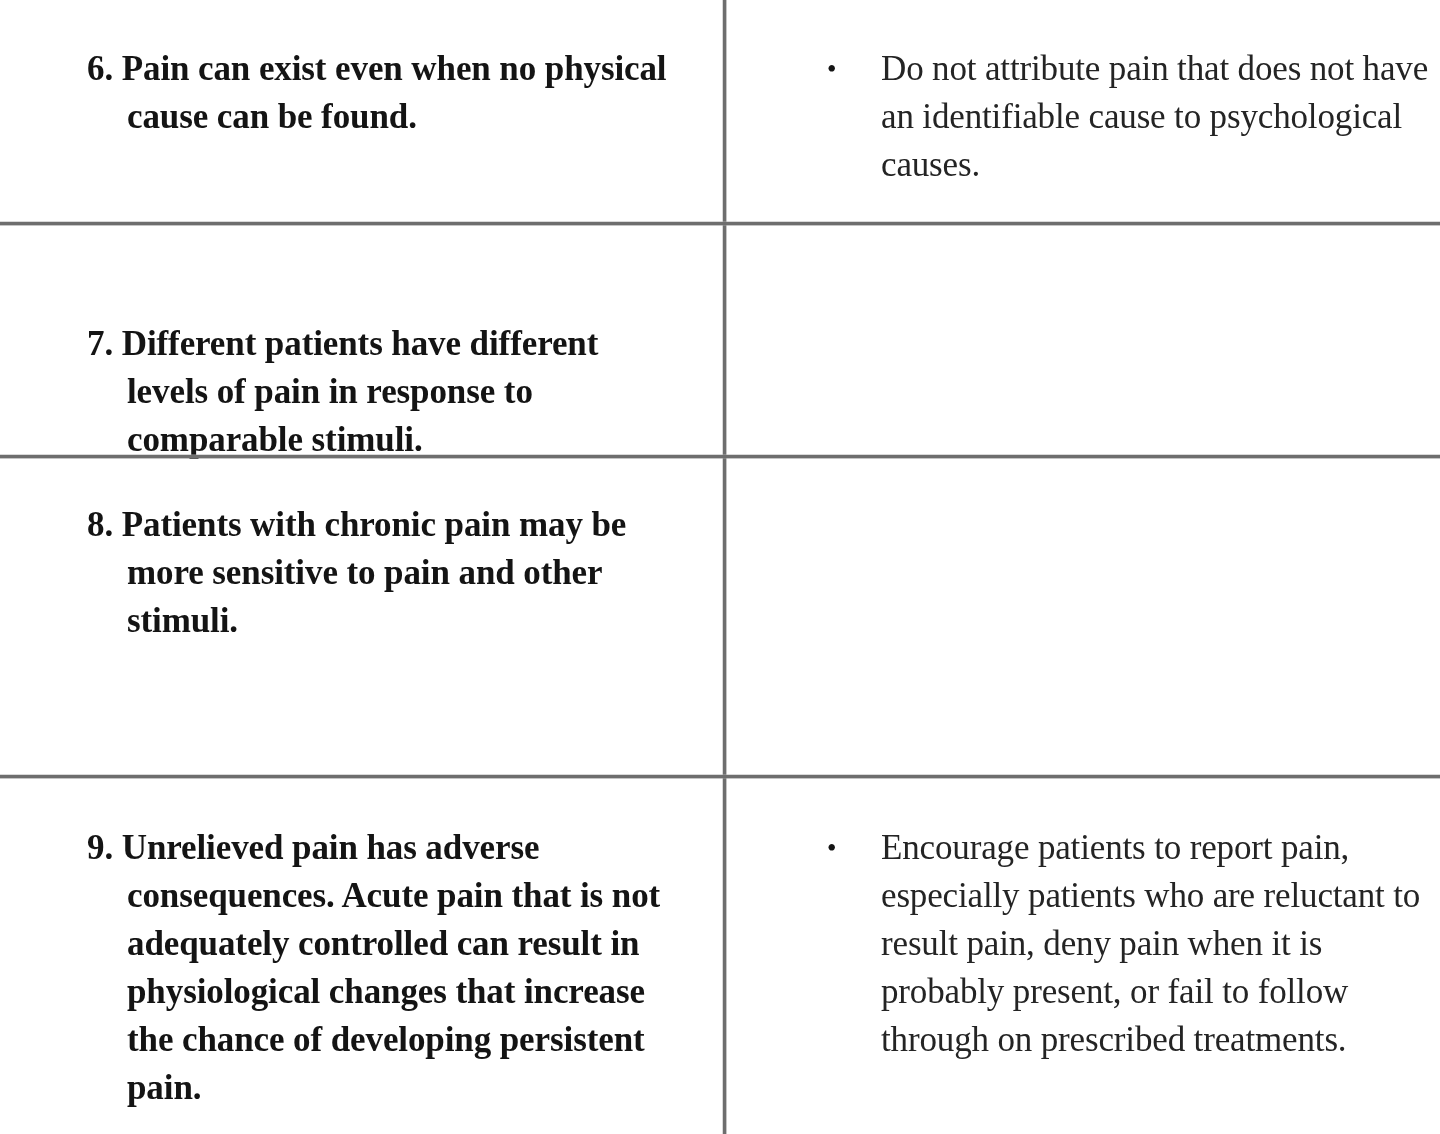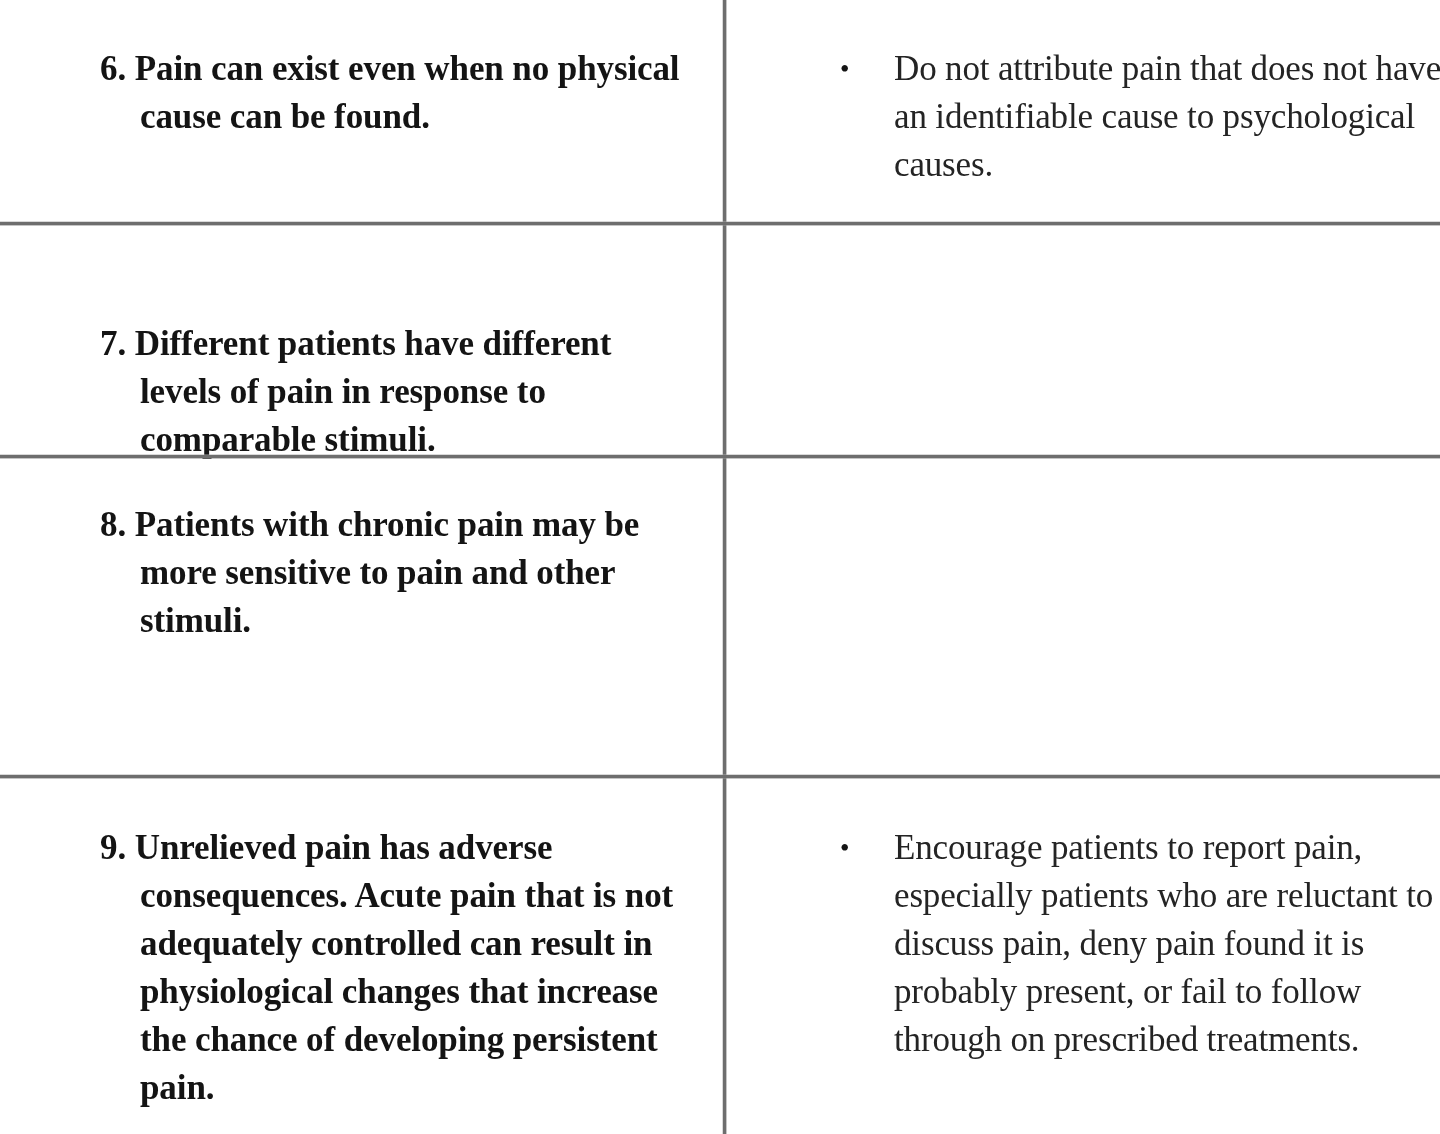--- a/index.html
+++ b/index.html
@@ -20,21 +20,21 @@
   .page {
     position: relative;
     width: 1440px;
     height: 1134px;
     background: #ffffff;
     box-sizing: border-box;
   }
 
   .row {
     position: absolute;
-    left: 16px;
+    left: 3px;
     width: 1420px;
     box-sizing: border-box;
   }
 
   
   .rule {
     position: absolute;
     left: 0;
     width: 1440px;
     height: 3px;
@@ -144,17 +144,17 @@
       <p class="principle"><span class="num">8.</span> <span>Patients with chronic pain may be more sensitive to pain and other stimuli.</span></p>
     </div>
   </div>
   <div class="rule" id="rule-3"></div>
 
   <div class="row" id="row-4">
     <div class="col-left">
       <p class="principle"><span class="num">9.</span> <span>Unrelieved pain has adverse consequences. Acute pain that is not adequately controlled can result in physiological changes that increase the chance of developing persistent pain.</span></p>
     </div>
     <div class="col-right">
-      <p class="note"><span class="dot">•</span><span>Encourage patients to report pain, especially patients who are reluctant to discuss pain, deny pain found it is probably present, or fail to follow through on prescribed treatments.</span></p>
+      <p class="note"><span class="dot">•</span><span>Encourage patients to report pain, especially patients who are reluctant to result pain, deny pain when it is probably present, or fail to follow through on prescribed treatments.</span></p>
     </div>
   </div>
 
 </div>
 
 </body></html>

